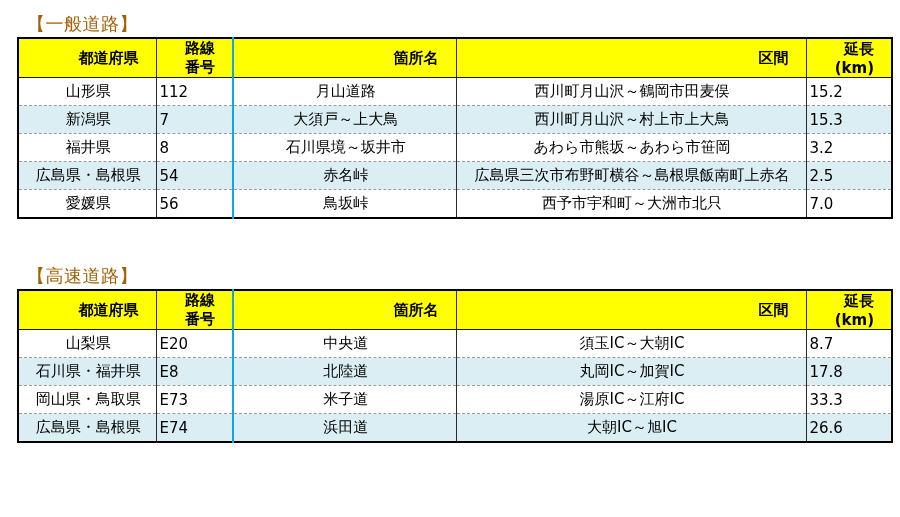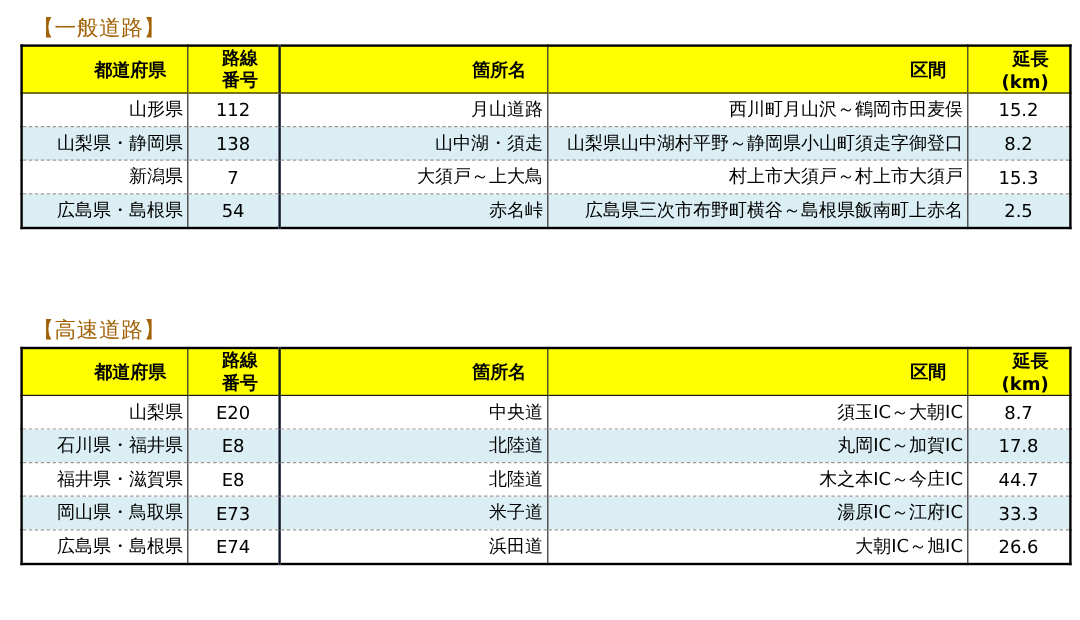--- a/index.html
+++ b/index.html
@@ -50,24 +50,24 @@
   table.roads td {
     font-size: 15px;
     height: 27px;
     border-left: 1px solid #2b2b2b;
     border-top: 1px dashed #9a9a9a;
     padding: 0 3px;
     overflow: hidden;
     white-space: nowrap;
   }
   table.roads tbody tr:first-child td { border-top: none; }
-  table.roads th.c2, table.roads td.c2 { border-left: 2px solid #0f172a; }
+  table.roads th.c2, table.roads td.c2 { border-left: 2px solid #0ea5e9; }
   table.roads th.c0, table.roads td.c0 { border-left: none; }
-  table.roads td.c0, table.roads td.c2, table.roads td.c3 { text-align: right; padding-left: 5px; }
-  table.roads td.c1, table.roads td.c4 { text-align: center; }
+  table.roads td.c0, table.roads td.c2, table.roads td.c3 { text-align: center; padding-left: 5px; }
+  table.roads td.c1, table.roads td.c4 { text-align: left; }
   table.roads tbody tr { background: #ffffff; }
   table.roads tbody tr:nth-child(even) { background: #daeef3; }
 </style>
 </head>
 <body>
 
 <div class="page">
 
   <div class="section general">
     <div class="table-title">【一般道路】</div>
@@ -90,39 +90,46 @@
       </thead>
       <tbody>
         <tr>
           <td class="c0">山形県</td>
           <td class="c1">112</td>
           <td class="c2">月山道路</td>
           <td class="c3">西川町月山沢～鶴岡市田麦俣</td>
           <td class="c4">15.2</td>
         </tr>
         <tr>
-          <td class="c0">山梨県・静岡県</td>
-          <td class="c1">138</td>
-          <td class="c2">山中湖・須走</td>
-          <td class="c3">山梨県山中湖村平野～静岡県小山町須走字御登口</td>
-          <td class="c4">8.2</td>
-        </tr>
-        <tr>
           <td class="c0">新潟県</td>
           <td class="c1">7</td>
           <td class="c2">大須戸～上大鳥</td>
-          <td class="c3">村上市大須戸～村上市大須戸</td>
+          <td class="c3">西川町月山沢～村上市上大鳥</td>
           <td class="c4">15.3</td>
+        </tr>
+        <tr>
+          <td class="c0">福井県</td>
+          <td class="c1">8</td>
+          <td class="c2">石川県境～坂井市</td>
+          <td class="c3">あわら市熊坂～あわら市笹岡</td>
+          <td class="c4">3.2</td>
         </tr>
         <tr>
           <td class="c0">広島県・島根県</td>
           <td class="c1">54</td>
           <td class="c2">赤名峠</td>
           <td class="c3">広島県三次市布野町横谷～島根県飯南町上赤名</td>
           <td class="c4">2.5</td>
+        </tr>
+        <tr>
+          <td class="c0">愛媛県</td>
+          <td class="c1">56</td>
+          <td class="c2">鳥坂峠</td>
+          <td class="c3">西予市宇和町～大洲市北只</td>
+          <td class="c4">7.0</td>
         </tr>
       </tbody>
     </table>
   </div>
 
   <div class="section express">
     <div class="table-title">【高速道路】</div>
     <table class="roads">
       <colgroup>
           <col class="c0">
@@ -149,27 +156,20 @@
           <td class="c4">8.7</td>
         </tr>
         <tr>
           <td class="c0">石川県・福井県</td>
           <td class="c1">E8</td>
           <td class="c2">北陸道</td>
           <td class="c3">丸岡IC～加賀IC</td>
           <td class="c4">17.8</td>
         </tr>
         <tr>
-          <td class="c0">福井県・滋賀県</td>
-          <td class="c1">E8</td>
-          <td class="c2">北陸道</td>
-          <td class="c3">木之本IC～今庄IC</td>
-          <td class="c4">44.7</td>
-        </tr>
-        <tr>
           <td class="c0">岡山県・鳥取県</td>
           <td class="c1">E73</td>
           <td class="c2">米子道</td>
           <td class="c3">湯原IC～江府IC</td>
           <td class="c4">33.3</td>
         </tr>
         <tr>
           <td class="c0">広島県・島根県</td>
           <td class="c1">E74</td>
           <td class="c2">浜田道</td>

